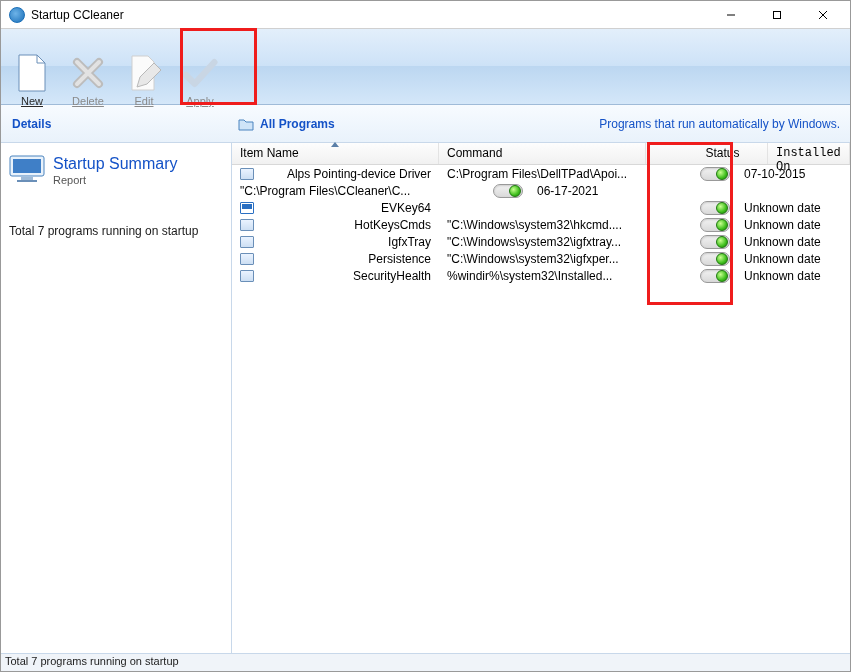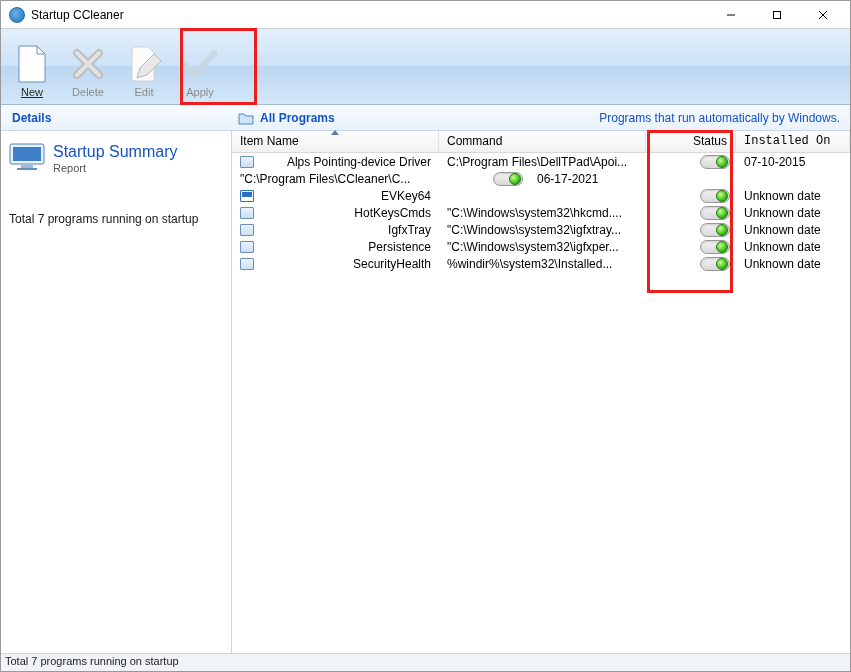--- a/index.html
+++ b/index.html
@@ -39,46 +39,46 @@
     font-size: 10px;
     color: #000;
     cursor: default;
   }
   
   .toolbar {
     height: 76px;
     background: linear-gradient(#e3effb, #cde2f7 49%, #bcd7f1 50%, #d4e7f9);
     border-bottom: 1px solid #9fbbd8;
     display: flex;
-    padding: 3px 4px;
+    padding: 12px 4px;
     gap: 2px;
     position: relative;
   }
   .tool-btn {
     width: 54px; height: 70px;
     display: flex; flex-direction: column;
     align-items: center; justify-content: flex-end;
     padding-bottom: 4px;
     gap: 2px;
     border-radius: 3px;
   }
   .tool-btn .tb-label { font-size: 11px; color: #2a2a2a; }
-  .tool-btn.disabled .tb-label { color: #8a8a8a; }
+  .tool-btn.disabled .tb-label { color: #8a8a8a; text-decoration: underline; }
   .tool-btn .tb-icon { width: 36px; height: 40px; display:flex; align-items:center; justify-content:center; }
   .tool-btn .underline { text-decoration: underline; }
   .hl-red {
     position: absolute;
     left: 179px; top: -1px;
     width: 77px; height: 77px;
     border: 3px solid #ef1c1c;
     pointer-events: none;
   }
   
   .section-row {
-    height: 26px;
+    height: 38px;
     background: linear-gradient(#f7fbff, #e9f2fb);
     border-bottom: 1px solid #c8d8ea;
     display: flex;
     align-items: center;
   }
   .section-left {
     width: 231px;
     padding-left: 11px;
     font-weight: bold;
     color: #1452c7;
@@ -132,21 +132,21 @@
     position:absolute;
     top:-1px; left:50%;
     transform: translateX(-50%);
     width:0; height:0;
     border-left:4px solid transparent;
     border-right:4px solid transparent;
     border-bottom:5px solid #5b7fa8;
   }
   .col-name { width:207px; }
   .col-cmd  { width:207px; }
-  .col-stat { width:90px; text-align:right; }
+  .col-stat { width:90px; text-align:center;margin-left:32px; }
   .col-date { flex:1;font-family:Liberation Mono, monospace; }
 
   .rows { flex:1; overflow:auto; }
   .row {
     display:flex;
     align-items:center;
     height:17px;
     font-size:12px;
     color:#000;
   }

